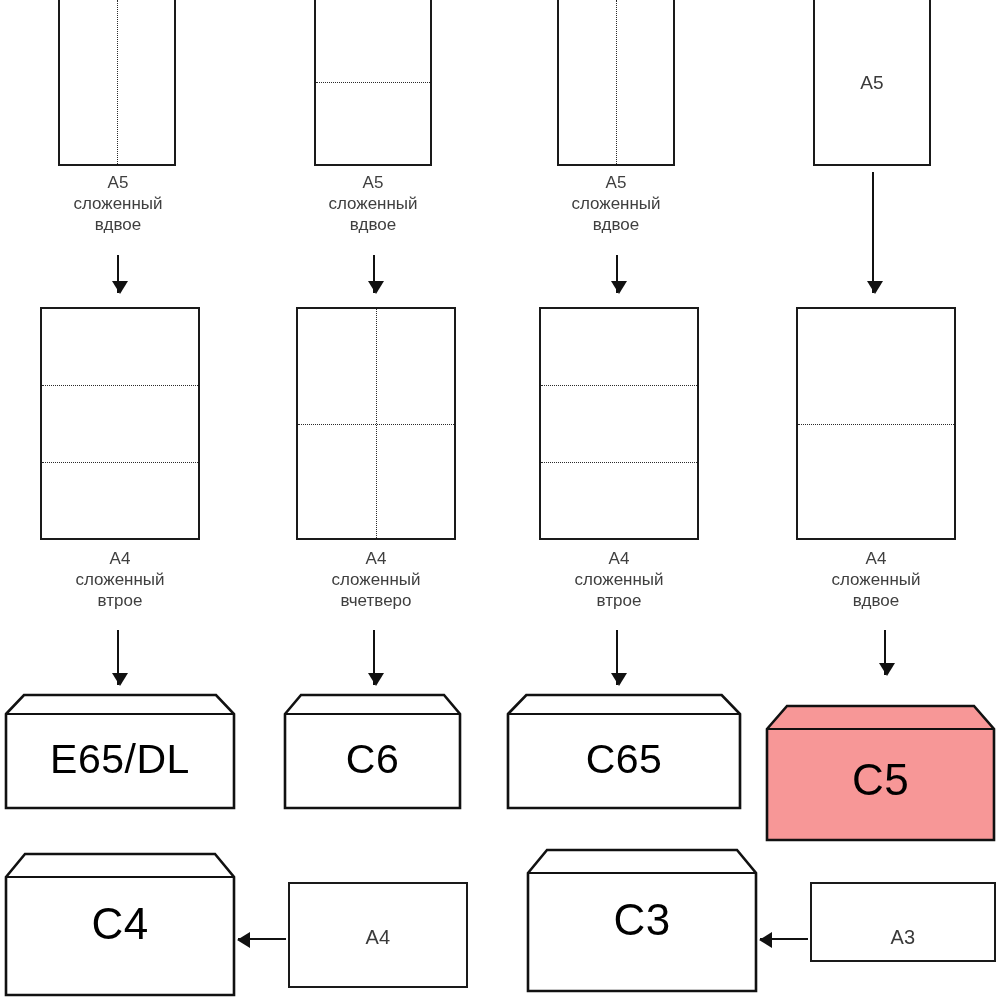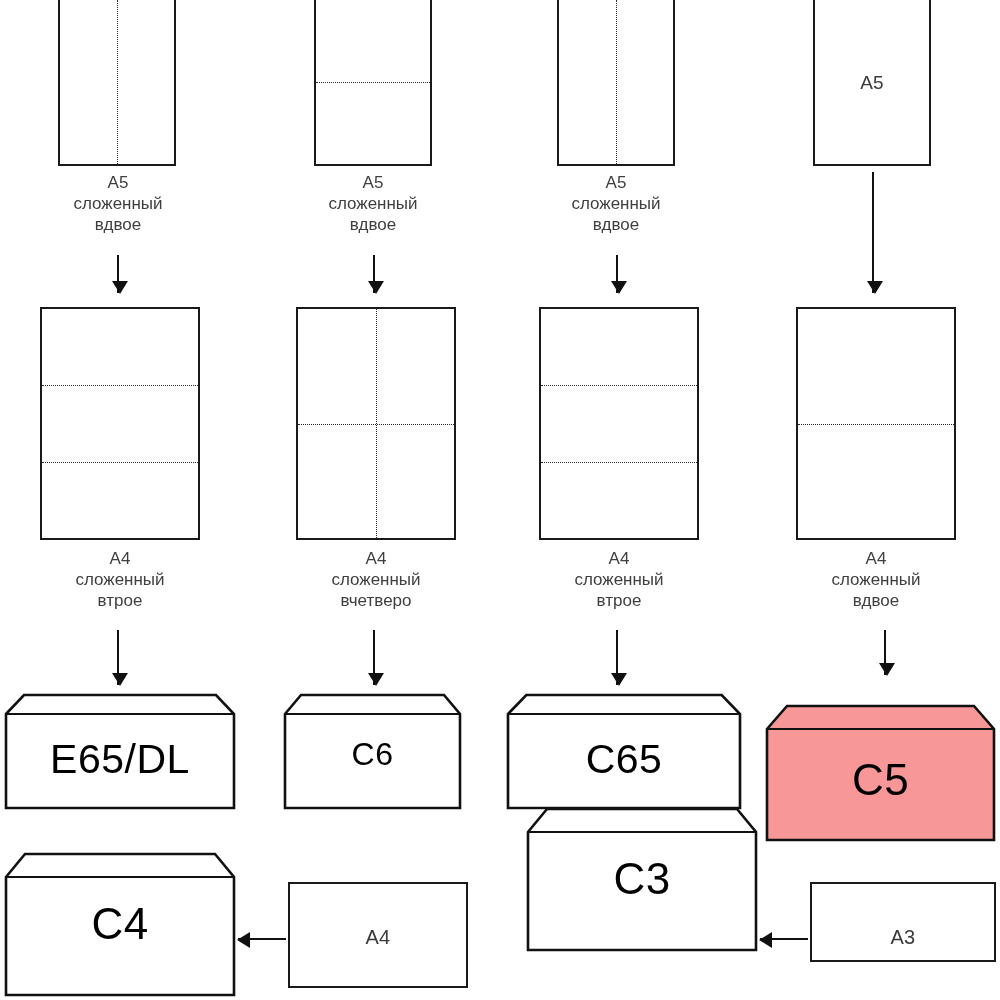--- a/index.html
+++ b/index.html
@@ -194,21 +194,21 @@
       <line x1="0" y1="22" x2="228" y2="22" stroke="#111111" stroke-width="2.2"></line>
     </svg>
     <div class="env-label" style="top:44px; font-size:41px;">E65/DL</div>
   </div>
 
   <div class="envelope" style="left:285px; top:692px; width:175px; height:118px;">
     <svg viewBox="0 0 175 118" preserveAspectRatio="none">
       <polygon points="0,22 16,3 159,3 175,22 175,116 0,116" fill="#ffffff" stroke="#111111" stroke-width="2.6" stroke-linejoin="miter"></polygon>
       <line x1="0" y1="22" x2="175" y2="22" stroke="#111111" stroke-width="2.2"></line>
     </svg>
-    <div class="env-label" style="top:44px; font-size:32px;">C6</div>
+    <div class="env-label" style="top:44px; font-size:41px;">C6</div>
   </div>
 
   <div class="envelope" style="left:508px; top:692px; width:232px; height:118px;">
     <svg viewBox="0 0 228 118" preserveAspectRatio="none">
       <polygon points="0,22 18,3 210,3 228,22 228,116 0,116" fill="#ffffff" stroke="#111111" stroke-width="2.6" stroke-linejoin="miter"></polygon>
       <line x1="0" y1="22" x2="228" y2="22" stroke="#111111" stroke-width="2.2"></line>
     </svg>
     <div class="env-label" style="top:44px; font-size:41px;">C65</div>
   </div>
 
@@ -227,21 +227,21 @@
     </svg>
     <div class="env-label" style="top:48px; font-size:44px;">C4</div>
   </div>
 
   <div class="arrow-left" style="left:238px; top:938px; width:48px;"></div>
 
   <div class="sheet" style="left:288px; top:882px; width:180px; height:106px;">
     <div class="sheet-inner-label" style="top:42px; font-size:20px;">A4</div>
   </div>
 
-  <div class="envelope" style="left:528px; top:806px; width:228px; height:146px;">
+  <div class="envelope" style="left:528px; top:847px; width:228px; height:146px;">
     <svg viewBox="0 0 228 146" preserveAspectRatio="none">
       <polygon points="0,26 19,3 209,3 228,26 228,144 0,144" fill="#ffffff" stroke="#111111" stroke-width="2.6" stroke-linejoin="miter"></polygon>
       <line x1="0" y1="26" x2="228" y2="26" stroke="#111111" stroke-width="2.2"></line>
     </svg>
     <div class="env-label" style="top:48px; font-size:44px;">C3</div>
   </div>
 
   <div class="arrow-left" style="left:760px; top:938px; width:48px;"></div>
 
   <div class="sheet" style="left:810px; top:882px; width:186px; height:80px;">

